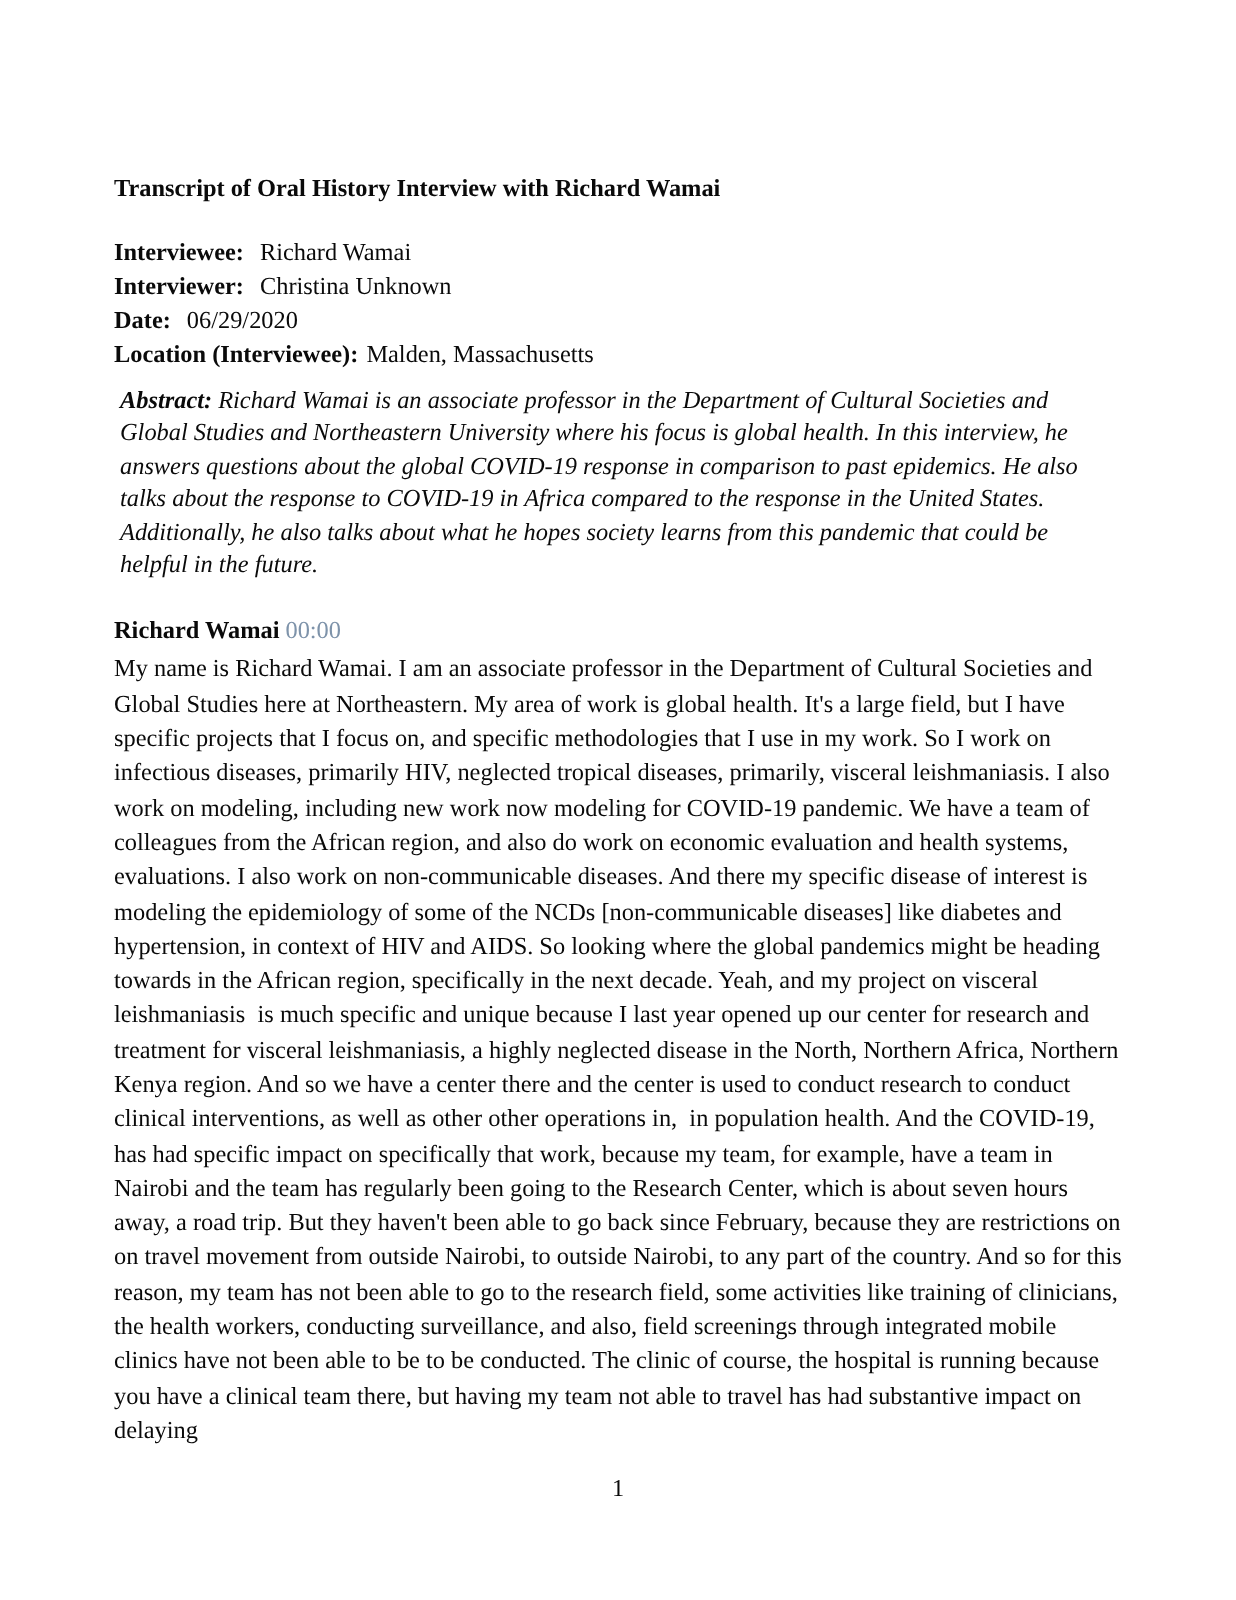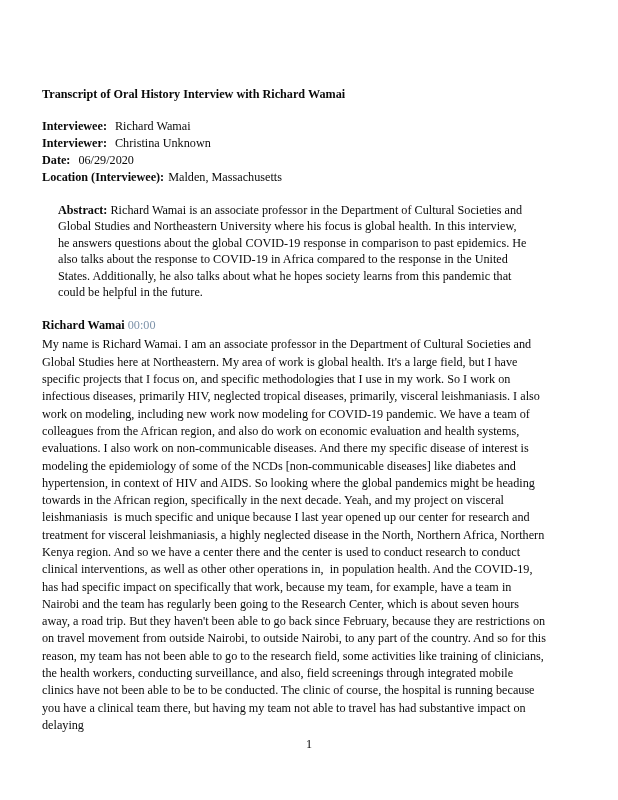--- a/index.html
+++ b/index.html
@@ -13,21 +13,21 @@
     height: 800px;
     background: #ffffff;
     font-family: "Liberation Serif", "DejaVu Serif", serif;
     font-size: 12.2px;
     color: #0a0a0a;
     overflow: hidden;
     box-sizing: border-box;
   }
   .content {
     position: absolute;
-    left: 42px;
+    left: 57px;
     top: 86px;
     width: 505px;
   }
   .doc-title {
     font-size: 12.2px;
     font-weight: bold;
     margin: 0 0 15px 0;
     line-height: 17px;
   }
   .metadata {
@@ -39,22 +39,23 @@
   .meta-label {
     font-weight: bold;
   }
   .meta-value.gap-wide {
     margin-left: 8px;
   }
   .meta-value.gap-narrow {
     margin-left: 4px;
   }
   .abstract {
-    margin: 16px;
+    margin: 3px;
     line-height: 16.4px;
+    font-style: italic;
   }
   .abstract .abstract-label {
     font-weight: bold;
   }
   .speaker-line {
     margin-top: 17px;
     line-height: 17px;
   }
   .speaker-name {
     font-weight: bold;

